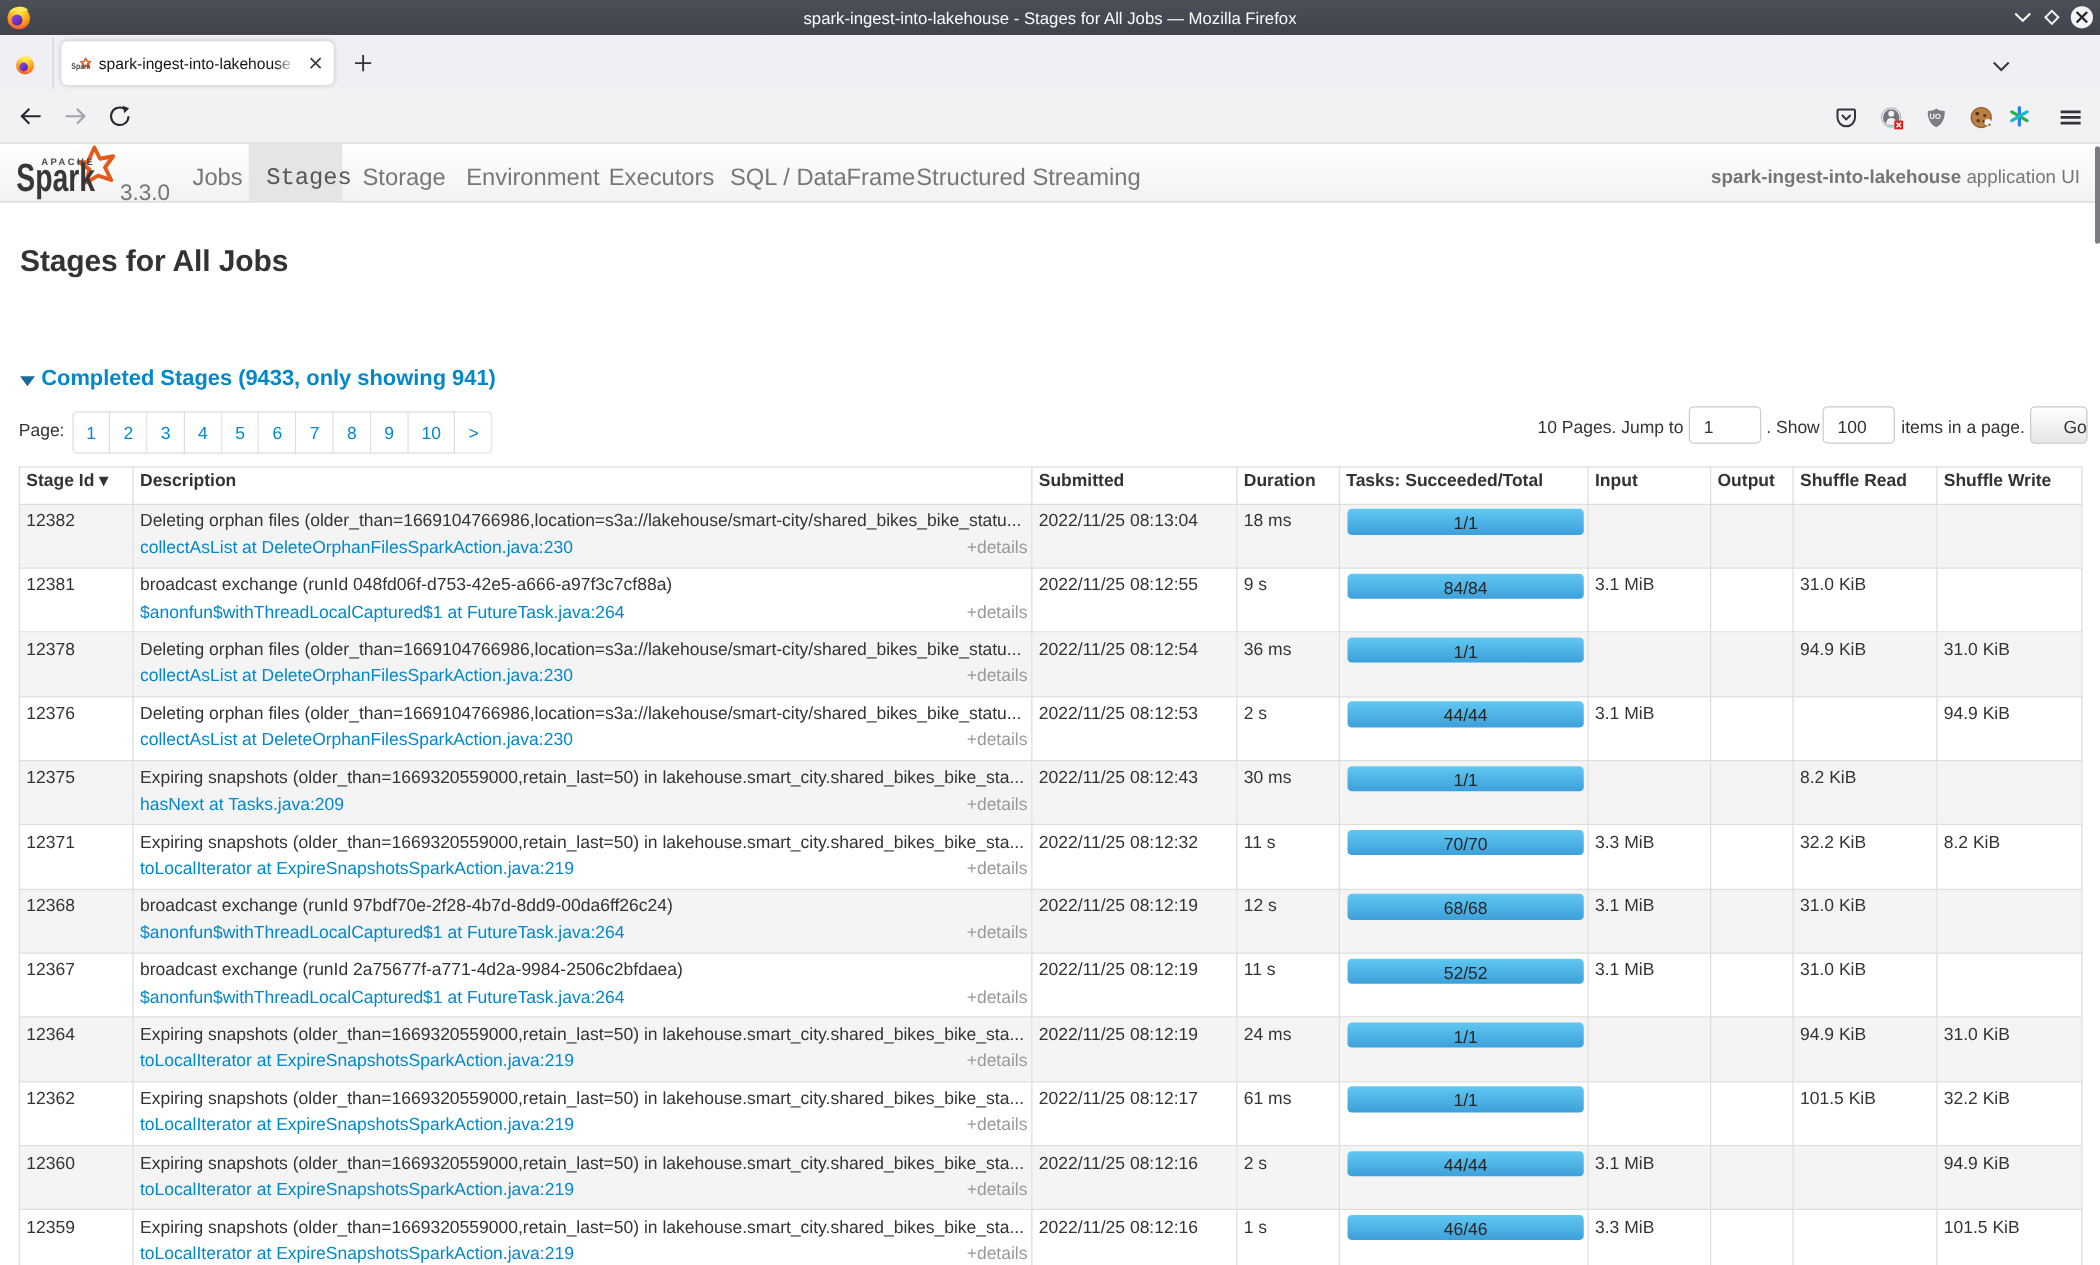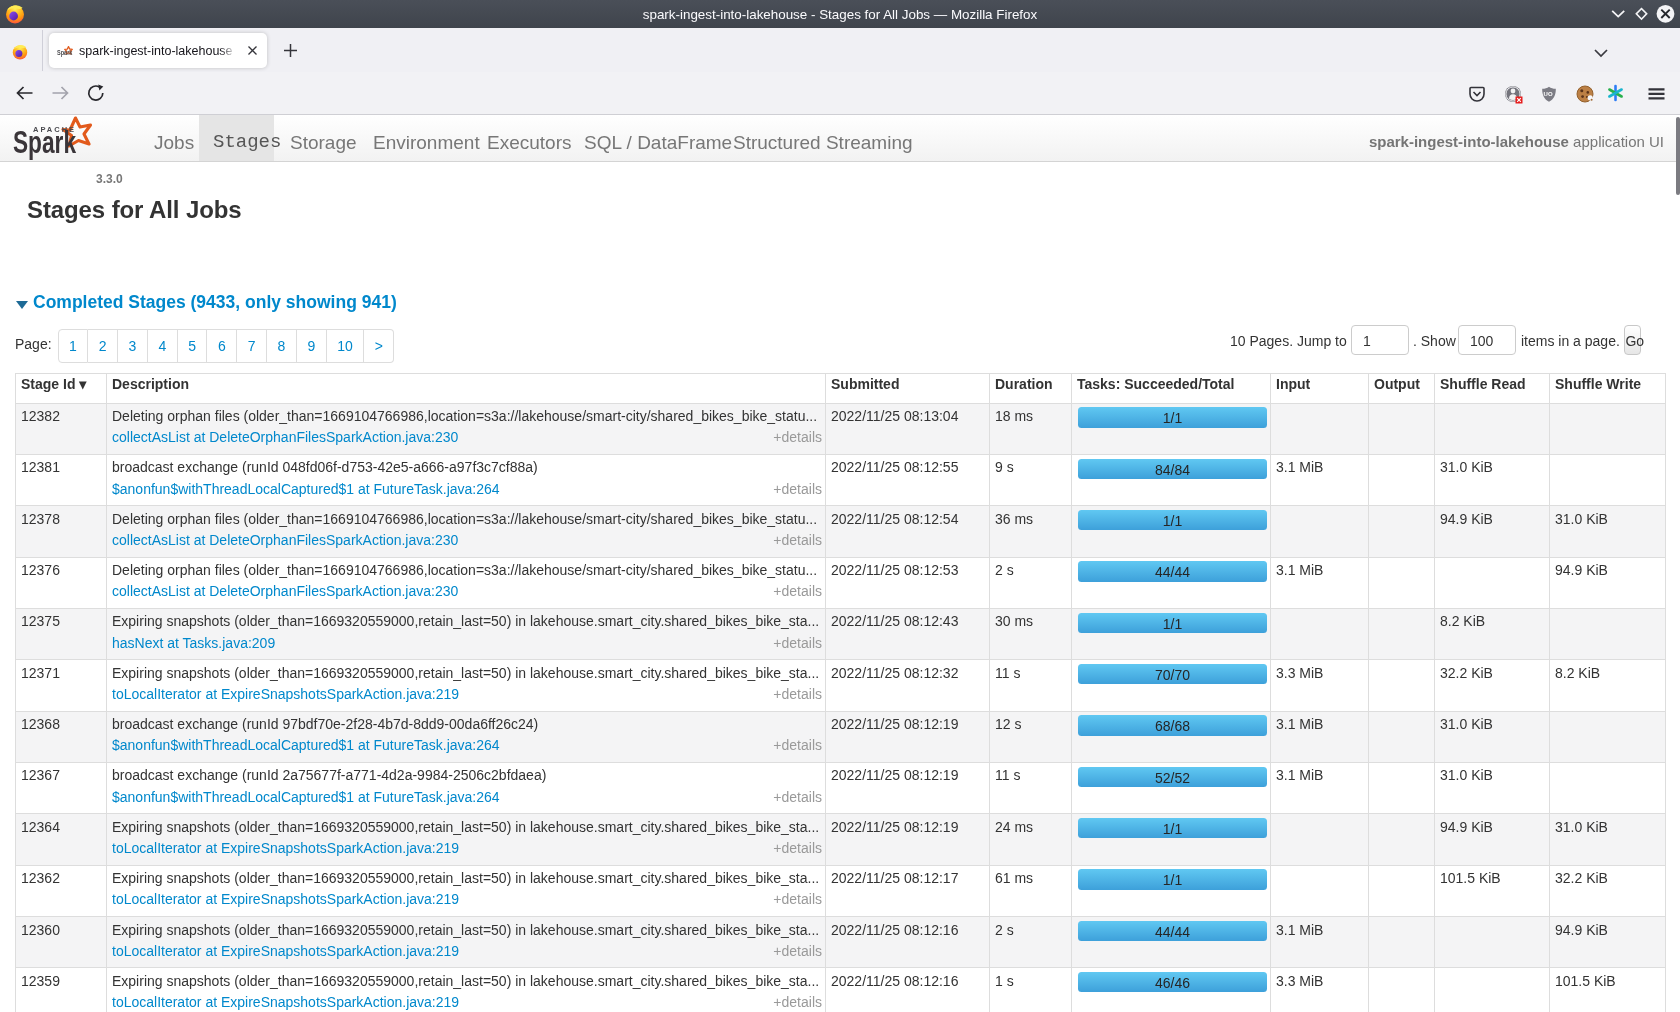--- a/index.html
+++ b/index.html
@@ -27,43 +27,43 @@
 #urltextreal .grey { color:#81818b; }
 #scrollthumb { position:absolute; left:1675.5px; top:117px; width:4.5px; height:78px;
   background:#7b7b81; border-radius:2px; z-index:50; }
 
 #page { position:absolute; left:0; top:115px; width:1680px; height:897px; background:#fff;
   overflow:hidden; color:#333; }
 #navbar { position:absolute; left:0; top:0; width:1680px; height:47px;
   background:linear-gradient(#ffffff,#f2f2f2); border-bottom:1px solid #d4d4d4; }
 #navactive { position:absolute; left:199px; top:0; width:75px; height:46px; background:#e5e5e5; }
 .navitem { position:absolute; top:18.05px; font-size:19px; color:#777; line-height:1; }
-#navver { position:absolute; left:96px; top:29.7px; font-size:12px; font-weight:bold; color:#777; line-height:1;margin-top:28px; }
+#navver { position:absolute; left:96px; top:29.7px; font-size:18px; font-weight:normal; color:#777; line-height:1; }
 #apptext { position:absolute; right:16px; top:19.05px; font-size:15px; color:#777; line-height:1; }
 #apptext b { color:#757575; }
 #h3 { position:absolute; left:16px; top:83.4px; font-size:24px; letter-spacing:-0.1px;
-  font-weight:bold; color:#333; line-height:1;margin-left:11px; }
+  font-weight:bold; color:#333; line-height:1; }
 #counts { position:absolute; left:15px; top:123.2px; font-size:14px; line-height:21.3px; color:#333; }
 #counts a { color:#0088cc; font-weight:bold; text-decoration:none; }
 #h4row { position:absolute; left:33px; top:178.5px; font-size:17.5px; font-weight:bold; color:#0088cc; line-height:1; }
 #h4tri { position:absolute; left:15.7px; top:185.7px; width:0; height:0;
   border-left:6px solid transparent; border-right:6px solid transparent;
   border-top:8.4px solid #1d6a96; }
 
 #pagerow { position:absolute; left:0px; top:214px; width:1680px; height:40px; font-size:14px; }
 #pagelabel { position:absolute; left:15px; top:7px; color:#333; }
 #pgbtns { position:absolute; left:57.5px; top:0px; display:flex; }
 .pgb { border:1px solid #ddd; border-left:none; background:#fff; color:#0088cc;
   font-size:14px; line-height:32px; height:34px; padding:0 10.5px; }
 .pgb.first { border-left:1px solid #ddd; border-radius:4px 0 0 4px; }
 .pgb.last { border-radius:0 4px 4px 0; }
 #pagerow span.t { position:absolute; top:5.4px; color:#333; line-height:1; white-space:nowrap; }
 .jin { position:absolute; top:-4px; width:58px; height:30px; border:1px solid #ccc; border-radius:4px;
   font-size:14px; color:#333; padding:2px 11px 0 11px; font-family:"Liberation Sans",sans-serif; }
-#gobtn { position:absolute; top:-4px; left:1624.4px; width:17px; height:30px;
+#gobtn { position:absolute; top:-4px; left:1624.4px; width:46px; height:30px;
   background:linear-gradient(#ffffff,#e6e6e6); border:1px solid #c8c8c8; border-radius:4px;
   text-align:right; line-height:27px; padding-top:1.5px; color:#333;
   box-shadow:inset 0 1px 0 rgba(255,255,255,.2); }
 
 #tbl { position:absolute; left:15px; top:257.6px; border-collapse:collapse; table-layout:fixed;
   width:1650px; font-size:14px; }
 #tbl th, #tbl td { border:1px solid #ddd; vertical-align:top; text-align:left; font-weight:normal;
   line-height:21.3px; }
 #tbl th { font-weight:bold; color:#333; padding:0.7px 5px 0 5px; height:30.1px; }
 #tbl td { padding:2.4px 5px 0 5px; height:51.35px; overflow:hidden; }

